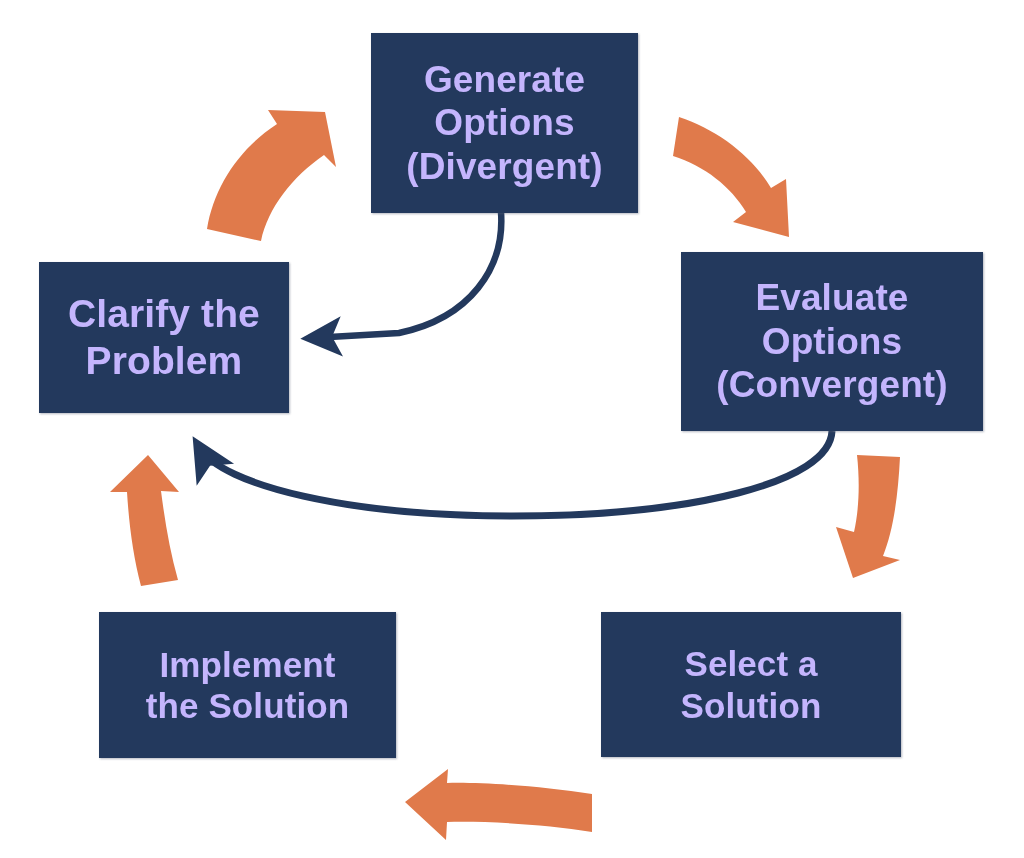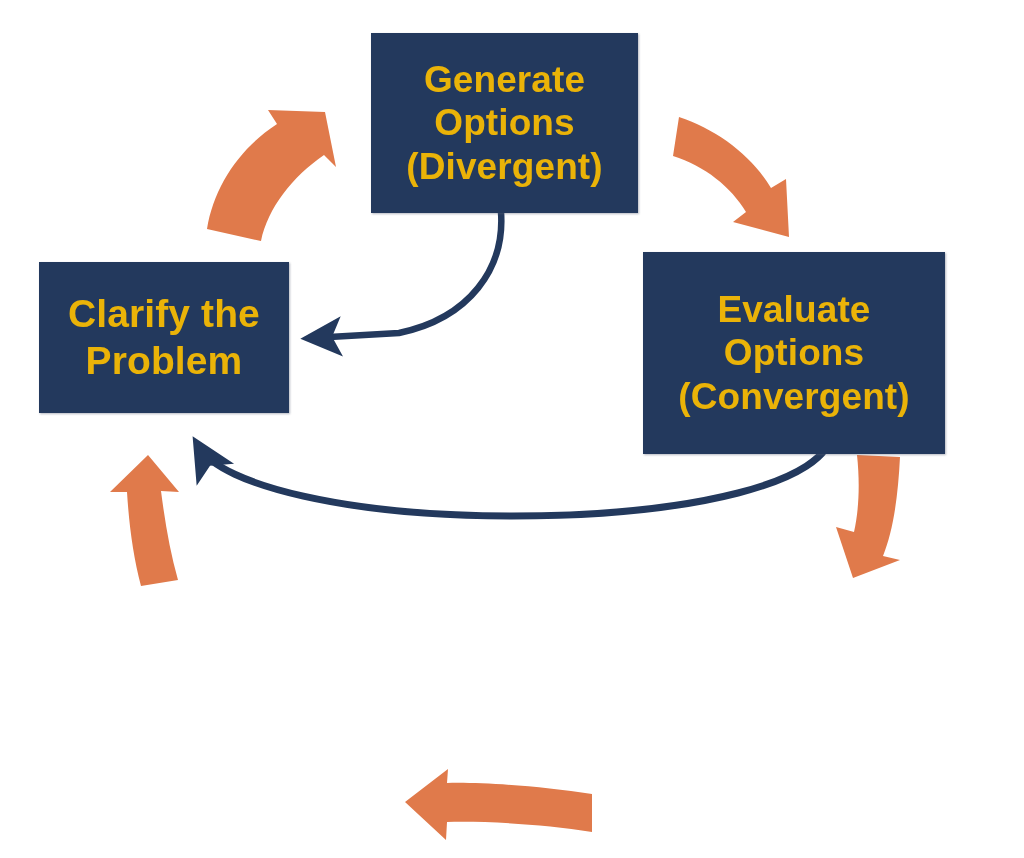--- a/index.html
+++ b/index.html
@@ -14,38 +14,38 @@
     position: relative;
     width: 1024px;
     height: 858px;
     background: #ffffff;
     overflow: hidden;
   }
   .node {
     position: absolute;
     box-sizing: border-box;
     background: #23395d;
-    color: #eab308;
+    color: #c4b5fd;
     display: flex;
     align-items: center;
     justify-content: center;
     text-align: center;
     font-weight: bold;
     letter-spacing: 0.1px;
     line-height: 1.18;
     box-shadow: 1px 1px 2px rgba(90,100,120,0.45);
     padding: 4px 8px;
   }
   .node-label {
     white-space: pre-line;
     display: block;
   }
   
   #node-generate   { left: 371px; top: 33px;  width: 267px; height: 180px; font-size: 37px; }
-  #node-evaluate   { left: 643px; top: 252px; width: 302px; height: 202px; font-size: 37px; text-align: center; }
+  #node-evaluate   { left: 681px; top: 252px; width: 302px; height: 179px; font-size: 37px; text-align: center; }
   #node-clarify    { left: 39px;  top: 262px; width: 250px; height: 151px; font-size: 39px; }
   #node-select     { left: 601px; top: 612px; width: 300px; height: 145px; font-size: 35px; }
   #node-implement  { left: 99px;  top: 612px; width: 297px; height: 146px; font-size: 35px; }
 
   .arrow-layer {
     position: absolute;
     left: 0; top: 0;
     width: 1024px;
     height: 858px;
     pointer-events: none;
@@ -141,15 +141,23 @@
     <span class="node-label">Evaluate
 Options
 (Convergent)</span>
   </div>
 
   <div class="node" id="node-clarify">
     <span class="node-label">Clarify the
 Problem</span>
   </div>
 
+  <div class="node" id="node-select">
+    <span class="node-label">Select a
+Solution</span>
+  </div>
 
+  <div class="node" id="node-implement">
+    <span class="node-label">Implement
+the Solution</span>
+  </div>
 
 </div>
 
 </body></html>

